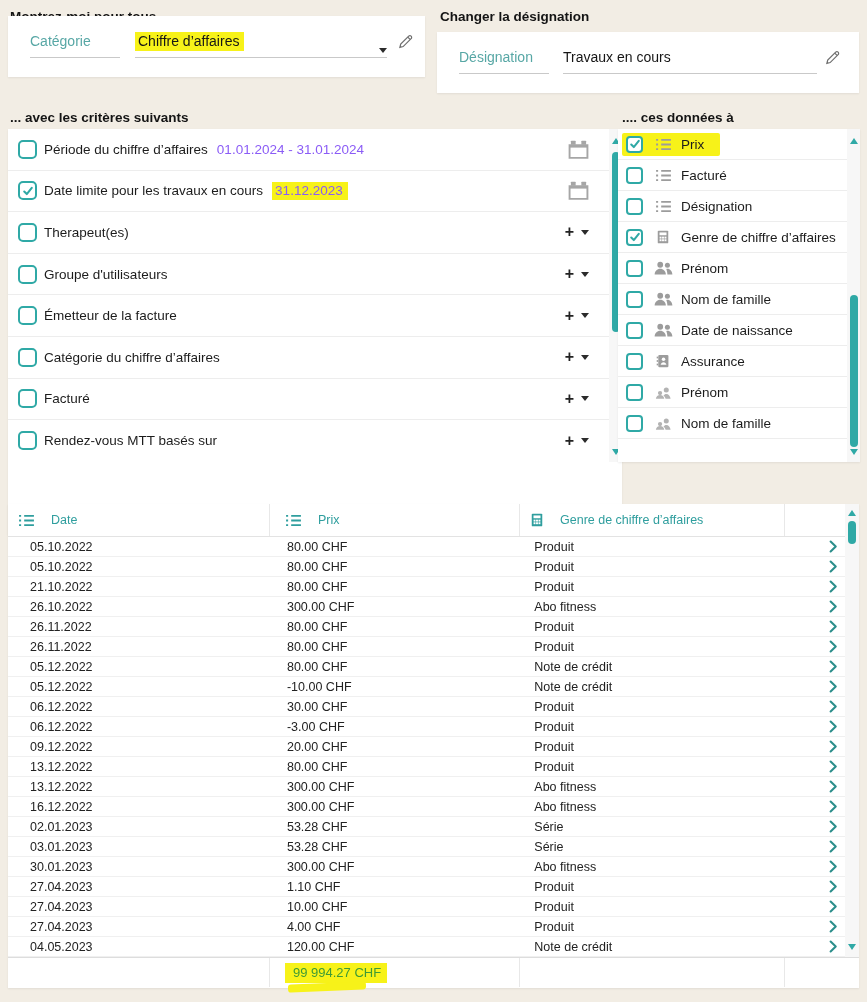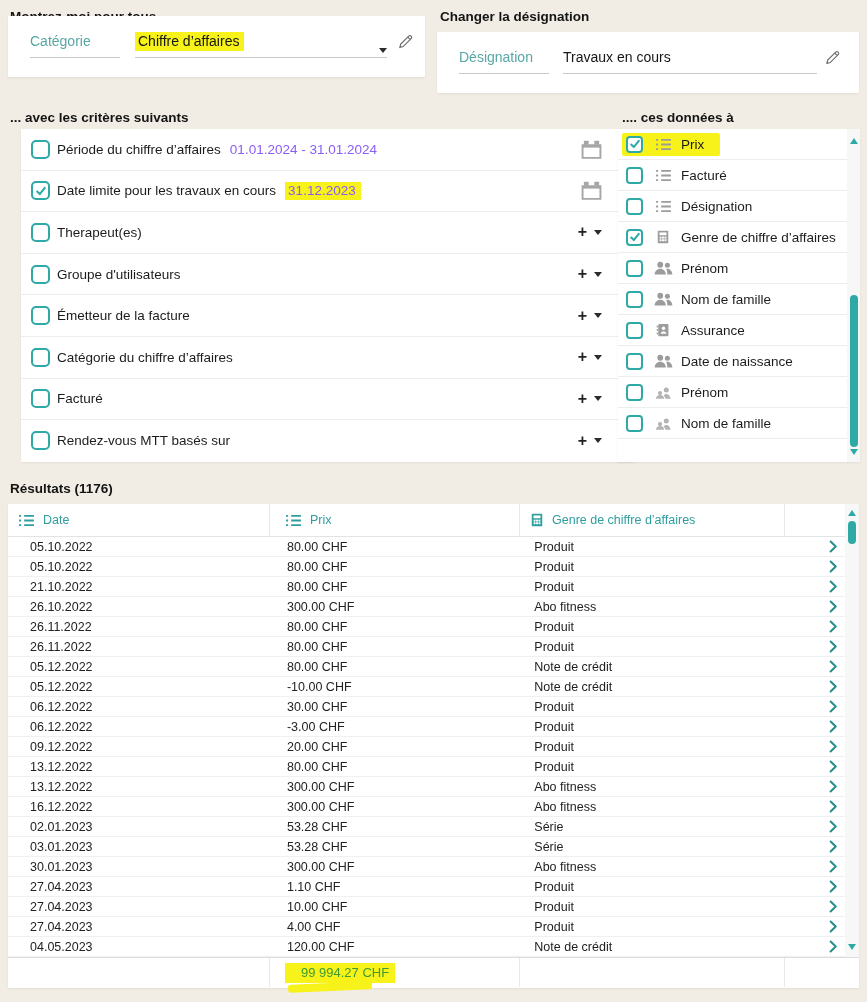--- a/index.html
+++ b/index.html
@@ -42,35 +42,35 @@
   .ic-cal{color:#a6a6a6;}
   .ic-teal{color:#2f9e9e;}
   
   .vscroll{position:absolute;right:0;width:13px;background:#f7f7f7;}
   .tri-up{position:absolute;left:2.5px;width:0;height:0;border-left:4px solid transparent;border-right:4px solid transparent;border-bottom:6px solid #2fa9a6;}
   .tri-dn{position:absolute;left:2.5px;width:0;height:0;border-left:4px solid transparent;border-right:4px solid transparent;border-top:6px solid #2fa9a6;}
   .thumb{position:absolute;left:2.5px;width:8px;background:#2fa9a6;border-radius:4px;}
   
   .table{position:absolute;background:#fff;box-shadow:0 1px 2px rgba(0,0,0,.07);}
   .thead{height:33px;display:flex;align-items:stretch;border-bottom:1px solid #e3e3e3;box-sizing:border-box;margin-right:14px;}
-  .th{display:flex;align-items:center;font-size:12.5px;color:#2f9e9e;box-sizing:border-box;border-right:1px solid #e8e8e8;gap:8px;}
+  .th{display:flex;align-items:center;font-size:12.5px;color:#2f9e9e;box-sizing:border-box;border-right:1px solid #e8e8e8;gap:16px;}
   .th:last-child{border-right:none;}
   .c1{width:262px;padding-left:10px;}
   .c2{width:250px;padding-left:15px;}
   .c3{width:265px;padding-left:10px;}
   .c4{width:60px;}
   .trow{height:20px;display:flex;align-items:center;border-bottom:1px solid #f0f0f0;box-sizing:border-box;font-size:12.5px;color:#222;gap:24px;}
   .tbody{margin-right:14px;}
   .td{box-sizing:border-box;white-space:nowrap;overflow:hidden;}
   .td.c1{padding-left:22px;}
   .td.c4{display:flex;justify-content:flex-end;padding-right:7px;color:#2b8e8b;}
   .tfoot{height:30px;display:flex;align-items:center;border-top:1px solid #ddd;box-sizing:border-box;}
   .tf{height:100%;display:flex;align-items:center;box-sizing:border-box;border-right:1px solid #e8e8e8;}
   .tf:last-child{border-right:none;}
-  .total-hl{position:relative;background:#f7f219;color:#3e9b35;font-size:13px;padding:2px 6px 3px 16px;white-space:nowrap;}
+  .total-hl{position:relative;background:#f7f219;color:#3e9b35;font-size:13px;padding:2px 6px 3px 8px;white-space:nowrap;}
   .total-hl:after{content:'';position:absolute;left:3px;bottom:-8px;width:76%;height:8px;background:#f7f219;transform:rotate(-2.5deg);border-radius:3px;}
 </style>
 </head>
 <body>
 
 <div class="sec-title" style="left:10px;top:9px;">Montrez-moi pour tous...</div>
 <div class="sec-title" style="left:440px;top:9px;">Changer la désignation</div>
 <div class="sec-title" style="left:10px;top:110px;">... avec les critères suivants</div>
 <div class="sec-title" style="left:622px;top:110px;">.... ces données à</div>
 <div class="sec-title" style="left:10px;top:481px;">Résultats (1176)</div>
@@ -95,21 +95,21 @@
   <span class="card-value" style="left:126px;">Travaux en cours</span>
   <div class="u" style="left:126px;width:254px;"></div>
   <span class="abs icon" style="left:388px;top:18px;" id="pencil2">
       <svg viewBox="0 0 16 16" width="15" height="15">
         <path d="M2 14.2l.9-3.4 8.5-8.5c.7-.7 1.9-.7 2.6 0s.7 1.9 0 2.6l-8.5 8.5L2 14.2z" fill="none" stroke="#6e6e6e" stroke-width="1.3"></path>
         <path d="M10.4 3.3l2.5 2.5" stroke="#6e6e6e" stroke-width="1.3"></path>
       </svg>
     </span>
 </div>
 
-<div class="panel" style="left:21px;top:129px;width:614px;height:333px;">
+<div class="panel" style="left:8px;top:129px;width:614px;height:406px;">
   <div id="criteria-list">
       <div class="crit-row">
         <span class="cb"></span>
         <span class="crit-label">Période du chiffre d’affaires</span>
         <span class="crit-value">01.01.2024 - 31.01.2024</span>
         <span class="crit-ctrl">
           <span class="icon ic-cal">
             <svg viewBox="0 0 22 20" width="21" height="19">
               <g fill="currentColor">
                 <rect x="3" y="0.8" width="5" height="4.2" rx="0.6"></rect>
@@ -309,47 +309,47 @@
             </span>
           </span>
           <span class="df-label">Nom de famille</span>
         </span>
       </div>
       <div class="df-row">
         <span class="df-inner">
           <span class="cb"></span>
           <span class="df-icon">
             <span class="icon ic-gray">
+              <svg viewBox="0 0 20 15" width="19" height="14" fill="currentColor">
+                <circle cx="6.5" cy="4" r="3.1"></circle>
+                <path d="M0.5 14.5c0-3.4 2.7-6.1 6-6.1s6 2.7 6 6.1z"></path>
+                <circle cx="14.2" cy="4.6" r="2.7"></circle>
+                <path d="M13 8.5c.4-.1.8-.1 1.2-.1 2.9 0 5.2 2.7 5.3 6.1h-5.3c-.1-2.3-.6-4.5-1.2-6z"></path>
+              </svg>
+            </span>
+          </span>
+          <span class="df-label">Date de naissance</span>
+        </span>
+      </div>
+      <div class="df-row">
+        <span class="df-inner">
+          <span class="cb"></span>
+          <span class="df-icon">
+            <span class="icon ic-gray">
               <svg viewBox="0 0 16 16" width="14" height="14">
                 <rect x="2.6" y="1" width="11.6" height="14" rx="1.4" fill="currentColor"></rect>
                 <rect x="0.8" y="3" width="1.6" height="2" fill="currentColor"></rect>
                 <rect x="0.8" y="7" width="1.6" height="2" fill="currentColor"></rect>
                 <rect x="0.8" y="11" width="1.6" height="2" fill="currentColor"></rect>
                 <circle cx="8.6" cy="6" r="2" fill="#fff"></circle>
                 <path d="M5.3 12.4c.4-1.7 1.7-2.9 3.3-2.9s2.9 1.2 3.3 2.9z" fill="#fff"></path>
               </svg>
             </span>
           </span>
           <span class="df-label">Assurance</span>
-        </span>
-      </div>
-      <div class="df-row">
-        <span class="df-inner">
-          <span class="cb"></span>
-          <span class="df-icon">
-            <span class="icon ic-gray">
-              <svg viewBox="0 0 20 15" width="19" height="14" fill="currentColor">
-                <circle cx="6.5" cy="4" r="3.1"></circle>
-                <path d="M0.5 14.5c0-3.4 2.7-6.1 6-6.1s6 2.7 6 6.1z"></path>
-                <circle cx="14.2" cy="4.6" r="2.7"></circle>
-                <path d="M13 8.5c.4-.1.8-.1 1.2-.1 2.9 0 5.2 2.7 5.3 6.1h-5.3c-.1-2.3-.6-4.5-1.2-6z"></path>
-              </svg>
-            </span>
-          </span>
-          <span class="df-label">Date de naissance</span>
         </span>
       </div>
       <div class="df-row">
         <span class="df-inner">
           <span class="cb"></span>
           <span class="df-icon">
             <span class="icon ic-gray-light">
               <svg viewBox="0 0 18 14" width="17" height="13" fill="currentColor">
                 <circle cx="5.3" cy="7.6" r="2.3"></circle>
                 <path d="M0.8 13.8c.2-2.4 2.1-4.2 4.5-4.2s4.3 1.8 4.5 4.2z"></path>

